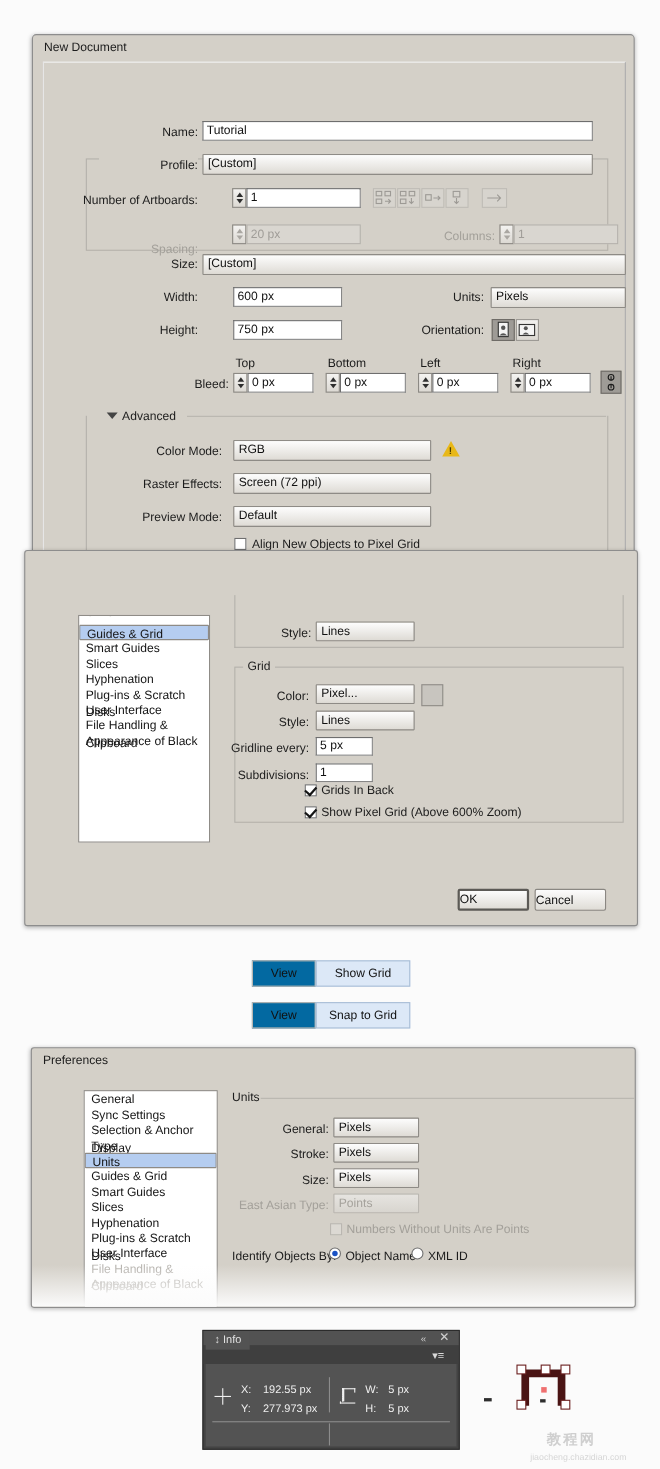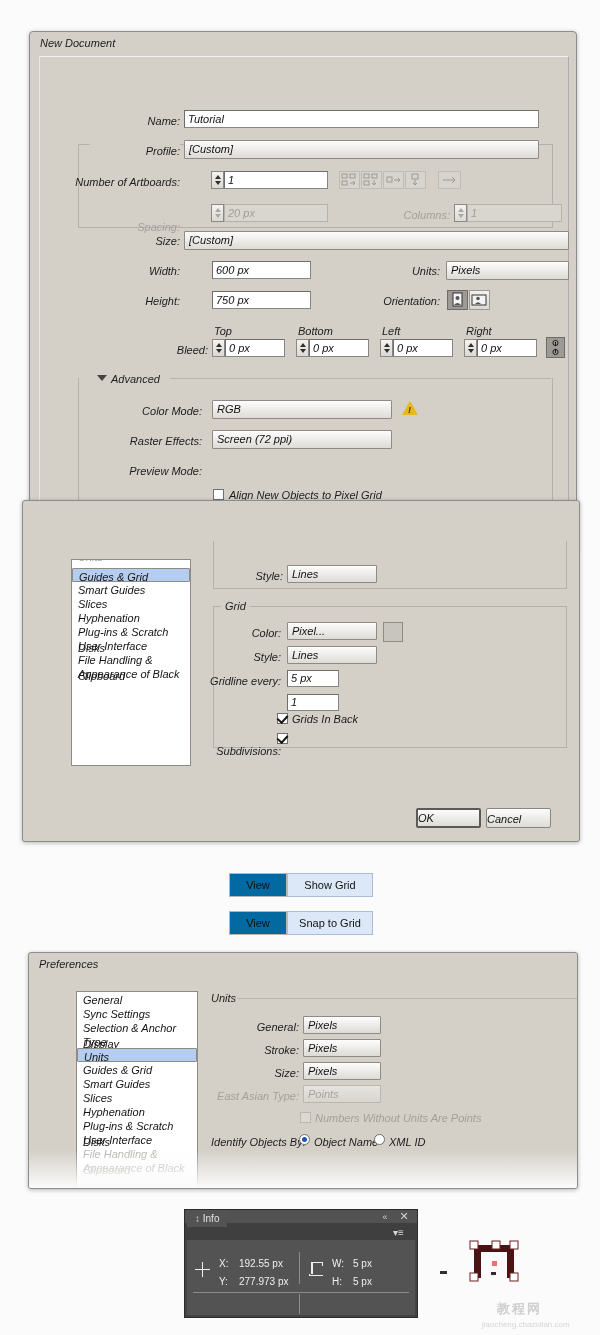--- a/index.html
+++ b/index.html
@@ -1,21 +1,21 @@
 <!DOCTYPE html>
 <html><head>
 <meta charset="utf-8">
 <style>
   html,body{margin:0;padding:0;background:#fbfbfb;}
   body{width:600px;height:1335px;position:relative;overflow:hidden;
        font-family:"Liberation Sans","DejaVu Sans",sans-serif;font-size:11px;color:#1a1a1a;}
 
   
   .dlg{position:absolute;background:#d4d0c8;border:1px solid #8d8d8d;
-       box-shadow:0 1px 4px rgba(0,0,0,.28);font-style:italic;}
+       box-shadow:0 1px 4px rgba(0,0,0,.28);}
   .dlg-title{position:absolute;left:10px;top:5px;font-size:11px;color:#1c1c1c;}
 
   .panel{position:absolute;background:#d4d0c8;border:1px solid #adadad;
          border-top-color:#f2f2f2;border-left-color:#e6e6e6;}
 
   
   .lbl{position:absolute;text-align:right;font-size:11px;color:#1c1c1c;line-height:14px;}
   .lbl.dis{color:#a3a09a;}
   .lbl.left{text-align:left;}
 
@@ -251,20 +251,21 @@
   <div class="lbl" style="left:62px;top:372px;width:110px;">Color Mode:</div>
   <div class="sel" style="left:182px;top:368px;width:180px;height:19px;">RGB</div>
   <div class="warn" style="left:372px;top:369px;">
       <b>!</b>
     </div>
 
   <div class="lbl" style="left:62px;top:402px;width:110px;">Raster Effects:</div>
   <div class="sel" style="left:182px;top:398px;width:180px;height:19px;">Screen (72 ppi)</div>
 
   <div class="lbl" style="left:62px;top:432px;width:110px;">Preview Mode:</div>
+  <div class="sel" style="left:182px;top:428px;width:180px;height:19px;">Default</div>
 
   <div class="chk" style="left:183px;top:457px;"></div>
   <div class="lbl left" style="left:199px;top:456px;width:220px;">Align New Objects to Pixel Grid</div>
 
   <div class="btn" style="left:52px;top:505px;width:94px;height:22px;">Templates...</div>
   <div class="btn primary" style="left:370px;top:505px;width:85px;height:22px;line-height:18px;">OK</div>
   <div class="btn" style="left:462px;top:505px;width:85px;height:22px;">Cancel</div>
 </div>
 
 <div class="dlg" style="left:22px;top:500px;width:556px;height:340px;border-radius:3px;">
@@ -309,27 +310,28 @@
   <div class="lbl" style="left:198px;top:125px;width:60px;">Color:</div>
   <div class="sel" style="left:264px;top:121px;width:90px;height:18px;line-height:16px;">Pixel...</div>
   <div style="position:absolute;left:360px;top:121px;width:18px;height:18px;background:#c8c5bf;border:1px solid #8f8c87;"></div>
 
   <div class="lbl" style="left:198px;top:149px;width:60px;">Style:</div>
   <div class="sel" style="left:264px;top:145px;width:90px;height:18px;line-height:16px;">Lines</div>
 
   <div class="lbl" style="left:178px;top:173px;width:80px;">Gridline every:</div>
   <div class="txt" style="left:264px;top:169px;width:52px;height:17px;line-height:15px;">5 px</div>
 
-  <div class="lbl" style="left:178px;top:197px;width:80px;margin-top:46px;">Subdivisions:</div>
+  <div class="lbl" style="left:178px;top:197px;width:80px;">Subdivisions:</div>
   <div class="txt" style="left:264px;top:193px;width:52px;height:17px;line-height:15px;">1</div>
 
   <div class="chk on" style="left:254px;top:212px;"></div>
   <div class="lbl left" style="left:269px;top:211px;width:160px;">Grids In Back</div>
 
   <div class="chk on" style="left:254px;top:232px;"></div>
+  <div class="lbl left" style="left:269px;top:231px;width:240px;">Show Pixel Grid (Above 600% Zoom)</div>
 
   <div class="btn primary" style="left:393px;top:307px;width:65px;height:20px;line-height:16px;">OK</div>
   <div class="btn" style="left:463px;top:307px;width:65px;height:20px;">Cancel</div>
 </div>
 
 <div class="cmdrow" style="left:229px;top:873px;width:142px;height:24px;">
   <div class="cmd" style="left:0;top:0;width:58px;height:24px;line-height:22px;">View</div>
   <div class="cmd hl" style="left:58px;top:0;width:86px;height:24px;line-height:22px;">Show Grid</div>
 </div>
 

